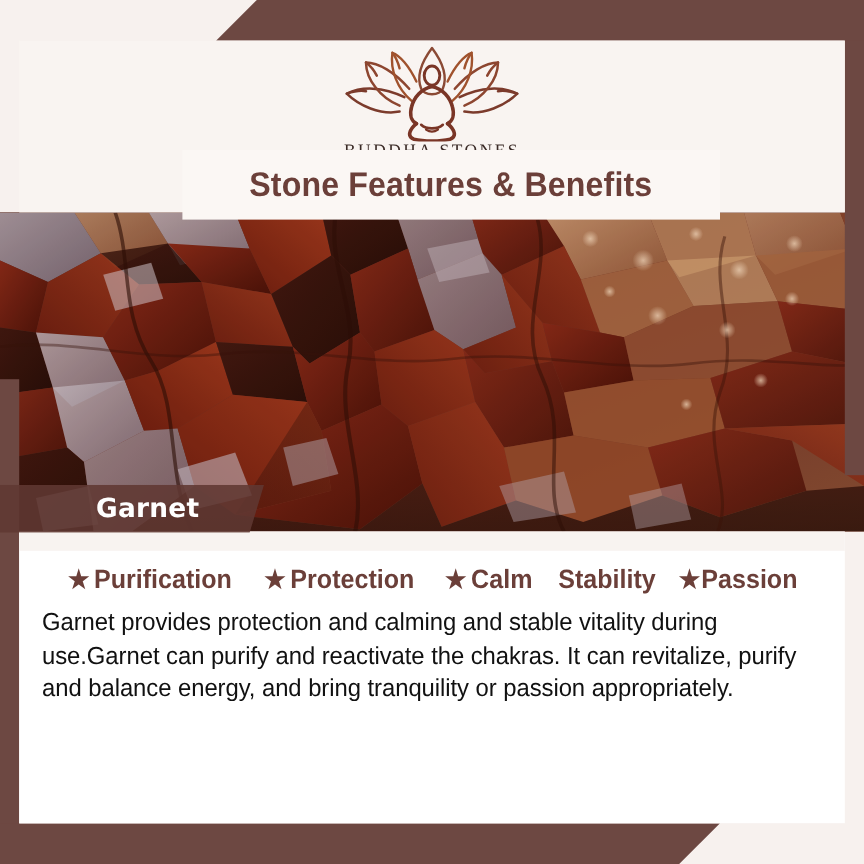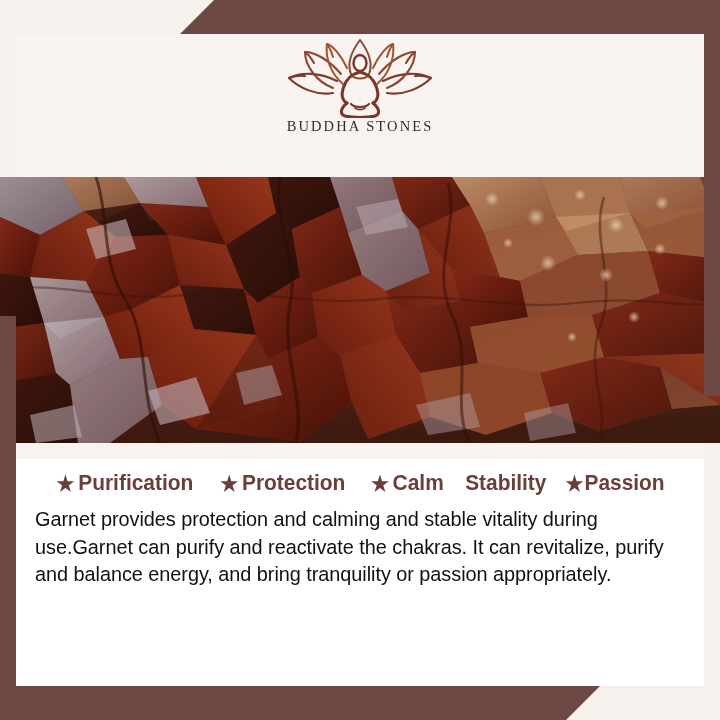--- a/index.html
+++ b/index.html
@@ -219,20 +219,23 @@
           <path d="M72 65 C66 70 64 76 70 78 C78 80 92 80 100 78 C106 76 104 70 98 65" stroke="#7a3526" stroke-width="3"></path>
 
           <path d="M76 66 C80 70 90 70 94 66" stroke="#7a3526" stroke-width="2.2"></path>
           <path d="M80 70 C83 72 87 72 90 70" stroke="#7a3526" stroke-width="1.8"></path>
         </g>
       </svg>
     </div>
     <div class="brandname">BUDDHA STONES</div>
   </div>
 
+  <div class="title-plate">
+    <div class="title">Stone Features &amp; Benefits</div>
+  </div>
 
   <div class="photo">
     <svg viewBox="0 0 720 266" preserveAspectRatio="none" xmlns="http://www.w3.org/2000/svg" aria-hidden="true">
       <defs>
         <linearGradient id="bgG" x1="0" y1="0" x2="1" y2="1">
           <stop offset="0" stop-color="#5a3028"></stop>
           <stop offset=".45" stop-color="#6d2f22"></stop>
           <stop offset="1" stop-color="#8a5136"></stop>
         </linearGradient>
         <linearGradient id="fR1" x1="0" y1="0" x2="1" y2="1">
@@ -346,20 +349,23 @@
         <circle cx="660" cy="72" r="6" fill="url(#spark)"></circle>
         <circle cx="508" cy="66" r="5" fill="url(#spark)"></circle>
         <circle cx="634" cy="140" r="6" fill="url(#spark)"></circle>
         <circle cx="572" cy="160" r="5" fill="url(#spark)"></circle>
       </g>
 
       <rect width="720" height="266" fill="#48160c" opacity=".10"></rect>
     </svg>
   </div>
 
+  <div class="garnet-banner">
+    <span class="gname">Garnet</span>
+  </div>
 
   <div class="content">
     <div class="content-topstrip"></div>
 
     <div class="benefits">
       <span class="benefit gap-r">
         <span class="star">★</span>
         <span>Purification</span>
       </span>
       <span class="benefit gap-r">

